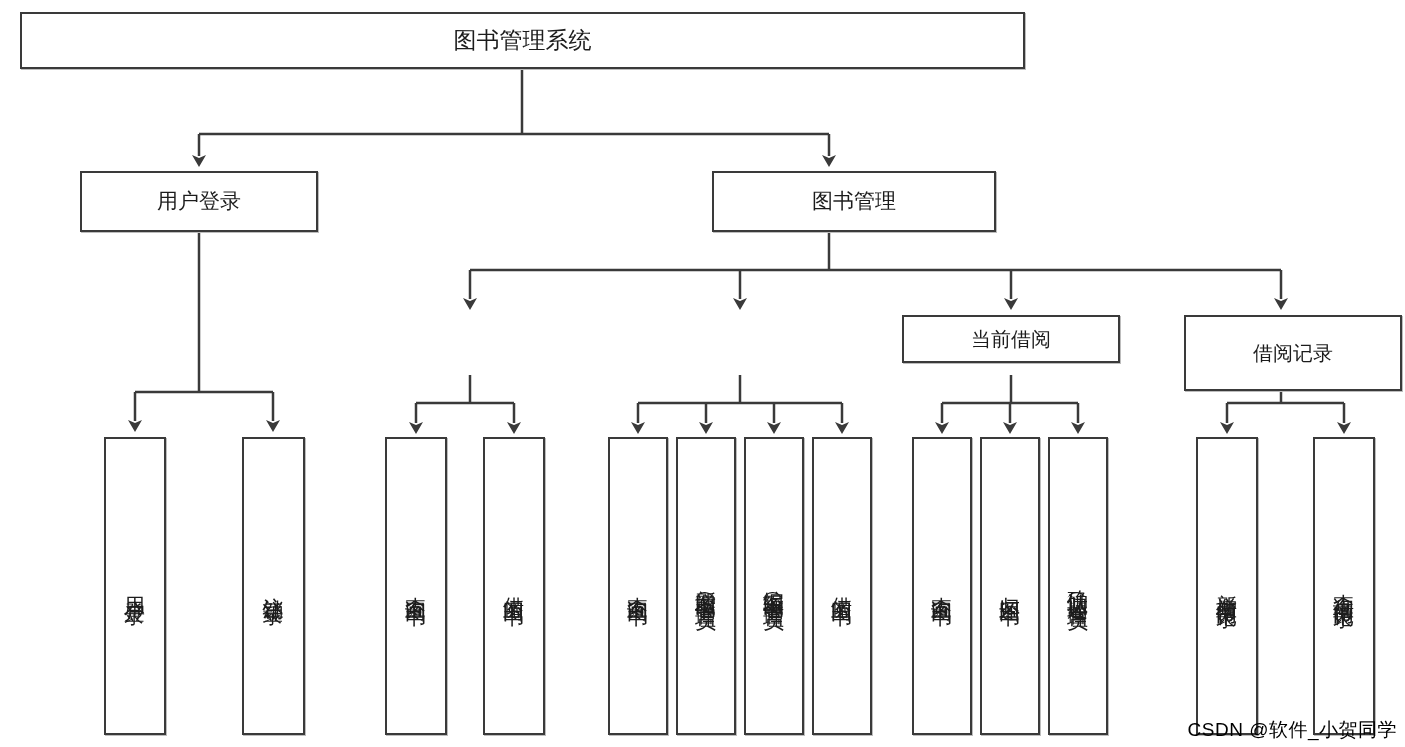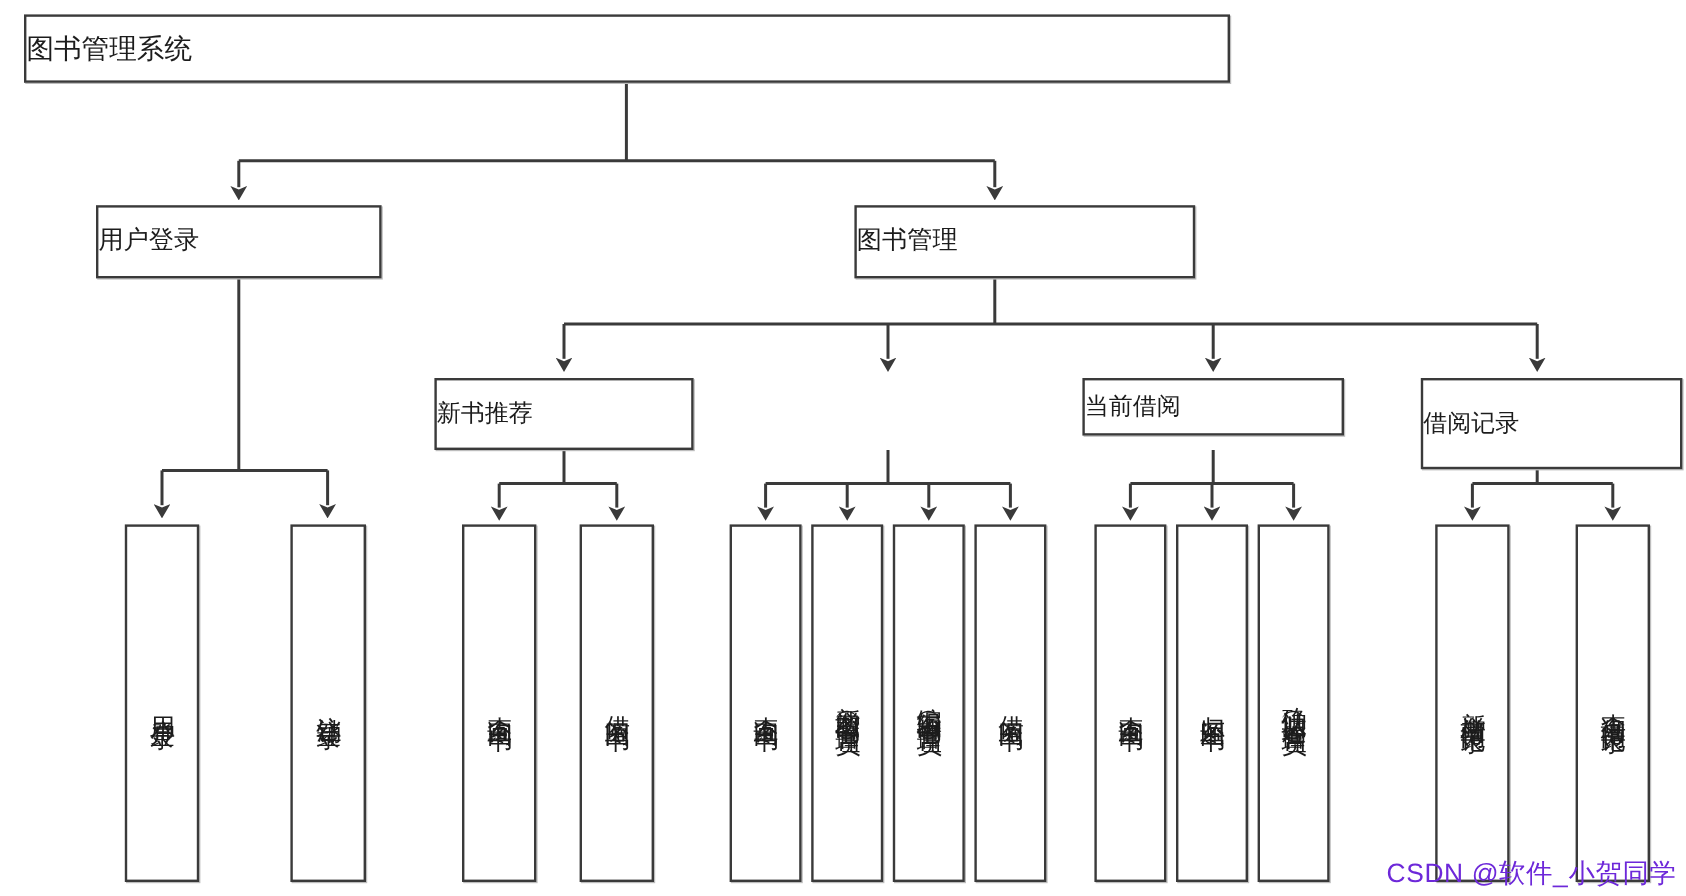--- a/index.html
+++ b/index.html
@@ -25,21 +25,21 @@
     height: 747px;
     pointer-events: none;
   }
   .node {
     position: absolute;
     box-sizing: border-box;
     border: 2px solid #3a3a3a;
     background: #ffffff;
     display: flex;
     align-items: center;
-    justify-content: flex-start;
+    justify-content: center;
     color: #1c1c1c;
     box-shadow: 1px 1px 0 #bdbdbd;
   }
   .node .label {
     line-height: 1.15;
     text-align: center;
     white-space: nowrap;
   }
   .node.root { }
   .node.root .label { font-size: 23px; }
@@ -54,22 +54,22 @@
     text-orientation: upright;
     font-size: 21px;
     letter-spacing: 3px;
     line-height: 1;
     white-space: nowrap;
   }
   .watermark {
     position: absolute;
     right: 8px;
     bottom: 4px;
-    font-size: 22px;
-    color: #6d28d9;
+    font-size: 19px;
+    color: #000000;
     white-space: nowrap;
     letter-spacing: 0.5px;
   }
 </style>
 </head>
 <body>
 
 <div id="canvas">
 
   <svg class="wires" viewBox="0 0 1405 747">
@@ -126,23 +126,20 @@
     <span class="label">图书管理系统</span>
   </div>
 
   <div class="node h1" id="node-l1-0" style="left: 80px; top: 171px; width: 238px; height: 61px;">
     <span class="label">用户登录</span>
   </div>
   <div class="node h1" id="node-l1-1" style="left: 712px; top: 171px; width: 284px; height: 61px;">
     <span class="label">图书管理</span>
   </div>
 
-  <div class="node h2" id="node-l2-0" style="left: 362px; top: 315px; width: 216px; height: 60px;">
-    <span class="label">新书推荐</span>
-  </div>
   <div class="node h2" id="node-l2-2" style="left: 902px; top: 315px; width: 218px; height: 48px;">
     <span class="label">当前借阅</span>
   </div>
   <div class="node h2" id="node-l2-3" style="left: 1172px; top: 315px; width: 218px; height: 76px; margin-left: 12px;">
     <span class="label">借阅记录</span>
   </div>
 
   <div class="node leaf" id="node-leaf-0" style="left: 104px; top: 437px; width: 62px; height: 298px;">
     <span class="label">用户登录</span>
   </div>

